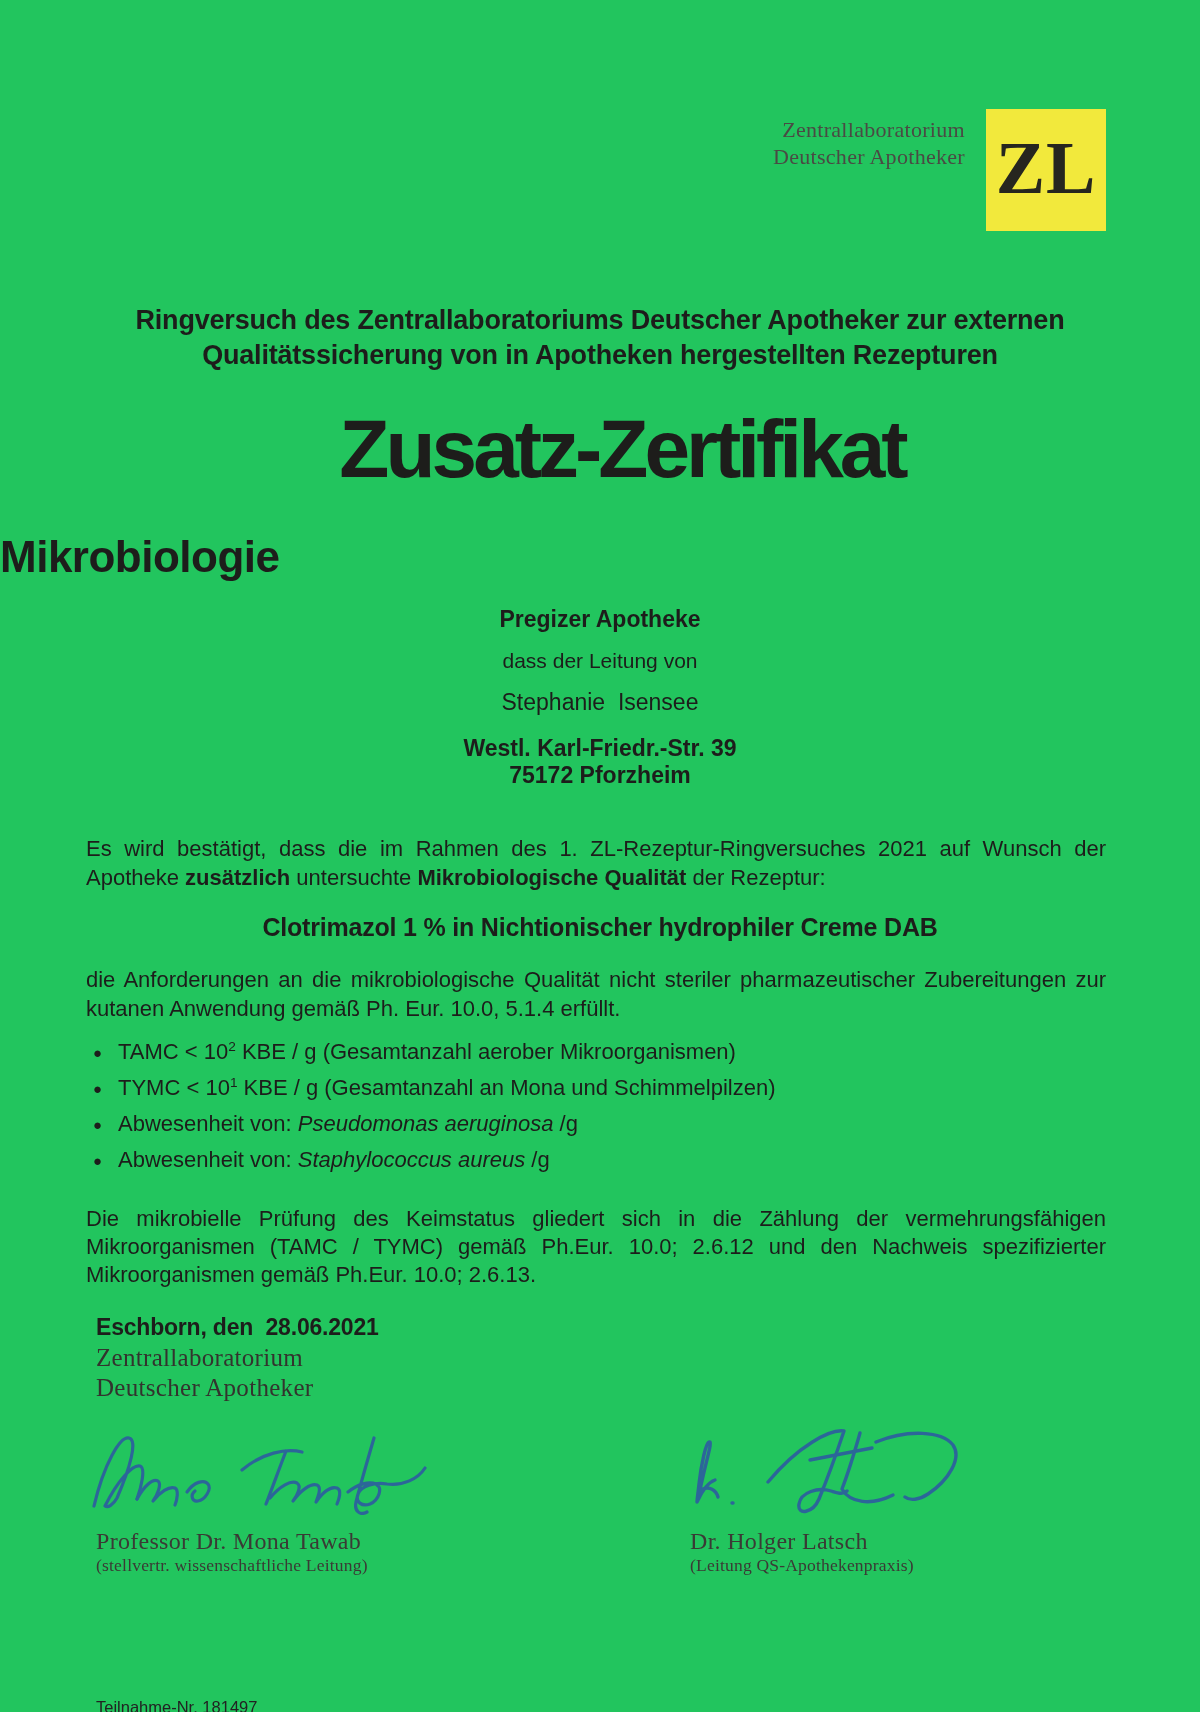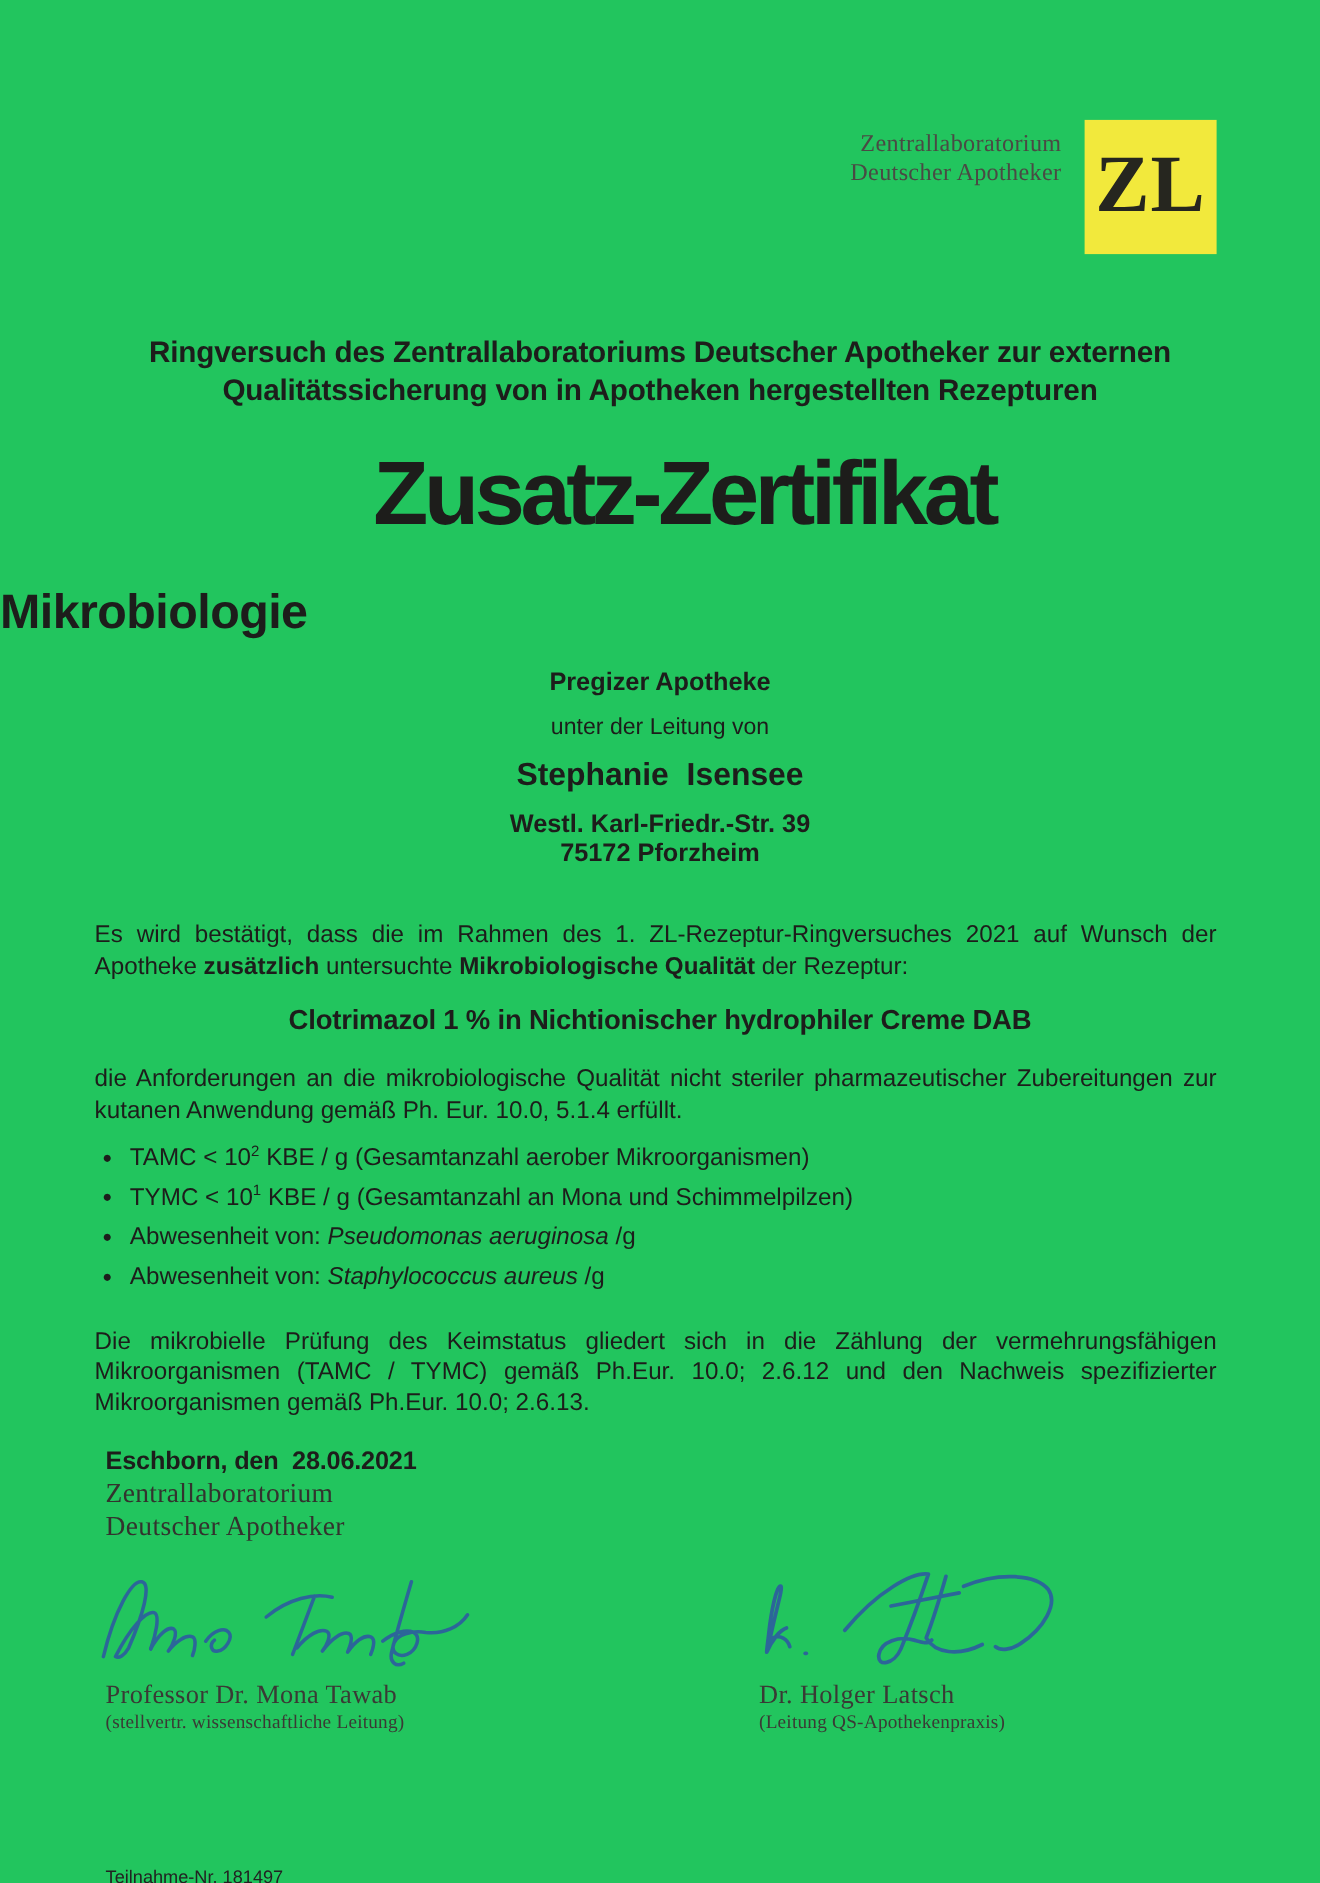--- a/index.html
+++ b/index.html
@@ -60,21 +60,21 @@
   .cert-subtitle {
     left: 0; right: 0; top: 532px;
     font-size: 44px; font-weight: 700;
     letter-spacing: -0.5px;
   }
 
   
   .center-line { left: 0; right: 0; text-align: center; white-space: pre; }
   .pharmacy   { top: 606px; font-size: 23px; font-weight: 700; }
   .lead-in    { top: 649px; font-size: 21px; }
-  .leader     { top: 689px; font-size: 29px; font-weight: 700; }
+  .leader     { top: 689px; font-size: 23px; font-weight: 400; }
   .street     { top: 735px; font-size: 23px; font-weight: 700; line-height: 27px; }
   .city       { top: 762px; font-size: 23px; font-weight: 700; line-height: 27px; }
 
   
   .body-block { left: 86px; right: 94px; }
   .para {
     font-size: 22px; line-height: 29px;
     text-align: justify;
   }
   .confirm-para { top: 834px; }
@@ -142,21 +142,21 @@
 
   <div class="abs ring-header">
     <div>Ringversuch des Zentrallaboratoriums Deutscher Apotheker zur externen</div>
     <div>Qualitätssicherung von in Apotheken hergestellten Rezepturen</div>
   </div>
 
   <h1 class="abs cert-title">Zusatz-Zertifikat</h1>
   <h2 class="abs cert-subtitle">Mikrobiologie</h2>
 
   <div class="abs center-line pharmacy">Pregizer Apotheke</div>
-  <div class="abs center-line lead-in">unter der Leitung von</div>
+  <div class="abs center-line lead-in">dass der Leitung von</div>
   <div class="abs center-line leader">Stephanie  Isensee</div>
   <div class="abs center-line street">Westl. Karl-Friedr.-Str. 39</div>
   <div class="abs center-line city">75172 Pforzheim</div>
 
   <p class="abs body-block para confirm-para"><span>Es wird bestätigt, dass die im Rahmen des 1. ZL-Rezeptur-Ringversuches 2021 auf Wunsch der Apotheke </span><b>zusätzlich</b><span> untersuchte </span><b>Mikrobiologische Qualität</b><span> der Rezeptur:</span></p>
 
   <div class="abs formulation">Clotrimazol 1 % in Nichtionischer hydrophiler Creme DAB</div>
 
   <p class="abs body-block para requirements">die Anforderungen an die mikrobiologische Qualität nicht steriler pharmazeutischer Zubereitungen zur kutanen Anwendung gemäß Ph. Eur. 10.0, 5.1.4 erfüllt.</p>
 

